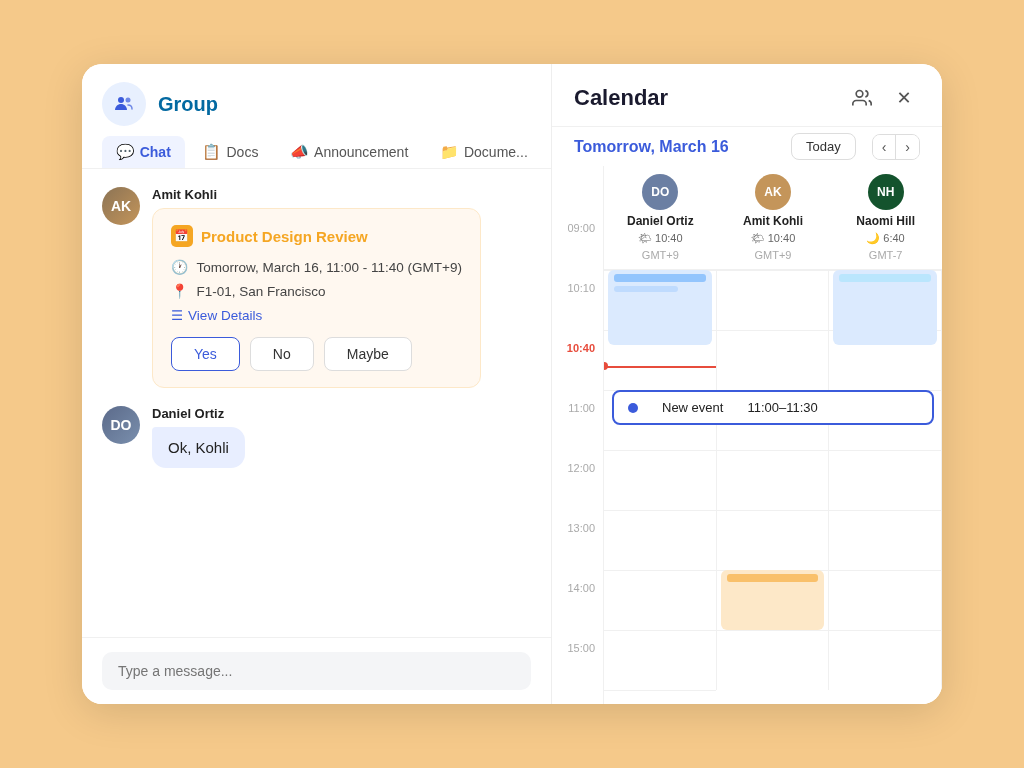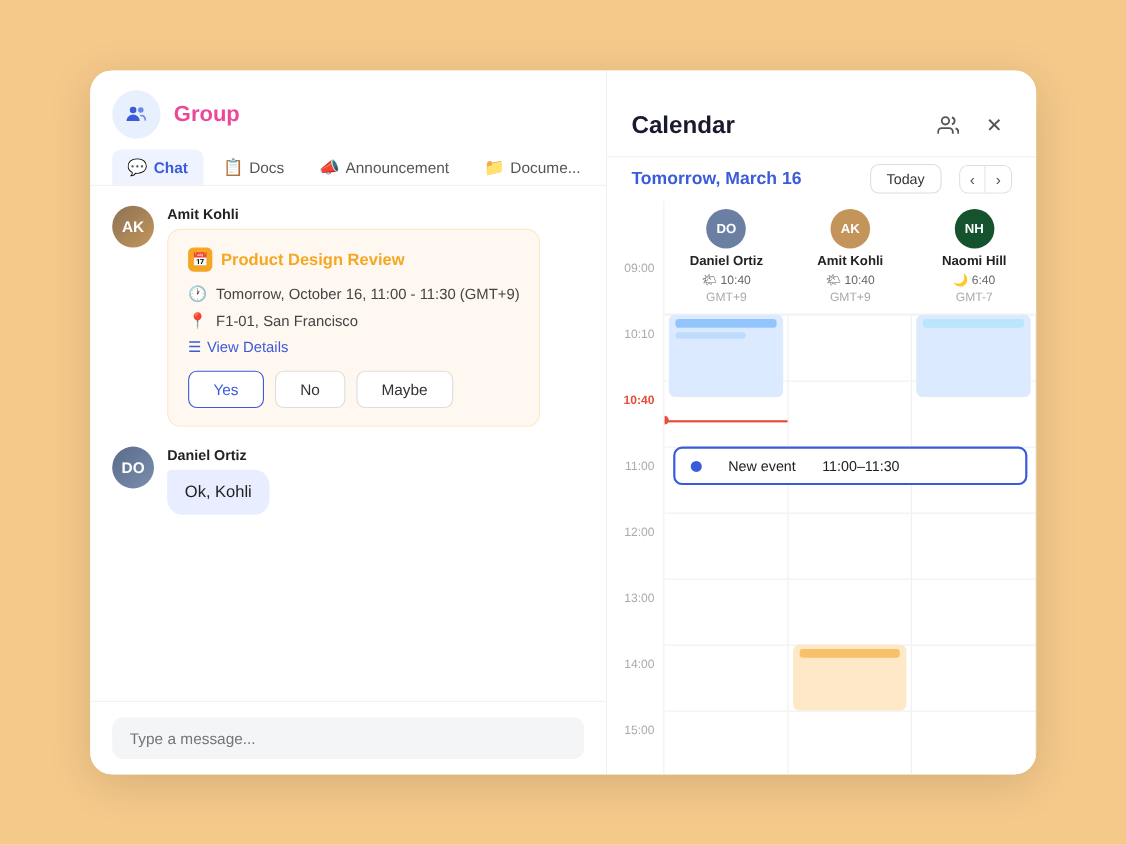--- a/index.html
+++ b/index.html
@@ -50,21 +50,21 @@
       border-radius: 50%;
       display: flex;
       align-items: center;
       justify-content: center;
       flex-shrink: 0;
     }
     .group-avatar svg { width: 24px; height: 24px; }
     .group-title {
       font-size: 20px;
       font-weight: 700;
-      color: #ec4899;
+      color: #0369a1;
     }
     .chat-tabs {
       display: flex;
       gap: 4px;
       padding-bottom: 0;
     }
     .chat-tab {
       padding: 7px 14px;
       border-radius: 8px 8px 0 0;
       font-size: 14px;
@@ -220,21 +220,20 @@
       display: flex;
       flex-direction: column;
       background: #fff;
     }
     .calendar-header {
       padding: 18px 22px 12px 22px;
       display: flex;
       align-items: center;
       justify-content: space-between;
       border-bottom: 1px solid #f0f0f0;
-      margin-top: 16px;
     }
     .calendar-title {
       font-size: 22px;
       font-weight: 700;
       color: #1a1a2e;
     }
     .calendar-header-right {
       display: flex;
       align-items: center;
       gap: 10px;
@@ -457,21 +456,21 @@
         <div class="avatar-img avatar-amit">AK</div>
         <div>
           <div class="sender-name">Amit Kohli</div>
           <div class="event-card">
             <div class="event-card-title-row">
               <div class="event-icon">📅</div>
               <span class="event-card-title">Product Design Review</span>
             </div>
             <div class="event-detail">
               <span class="event-detail-icon">🕐</span>
-              <span>Tomorrow, October 16, 11:00 - 11:30 (GMT+9)</span>
+              <span>Tomorrow, March 16, 11:00 - 11:40 (GMT+9)</span>
             </div>
             <div class="event-detail">
               <span class="event-detail-icon">📍</span>
               <span>F1-01, San Francisco</span>
             </div>
             <div class="view-details">
               <span>☰</span>
               <span>View Details</span>
             </div>
             <div class="rsvp-row">

